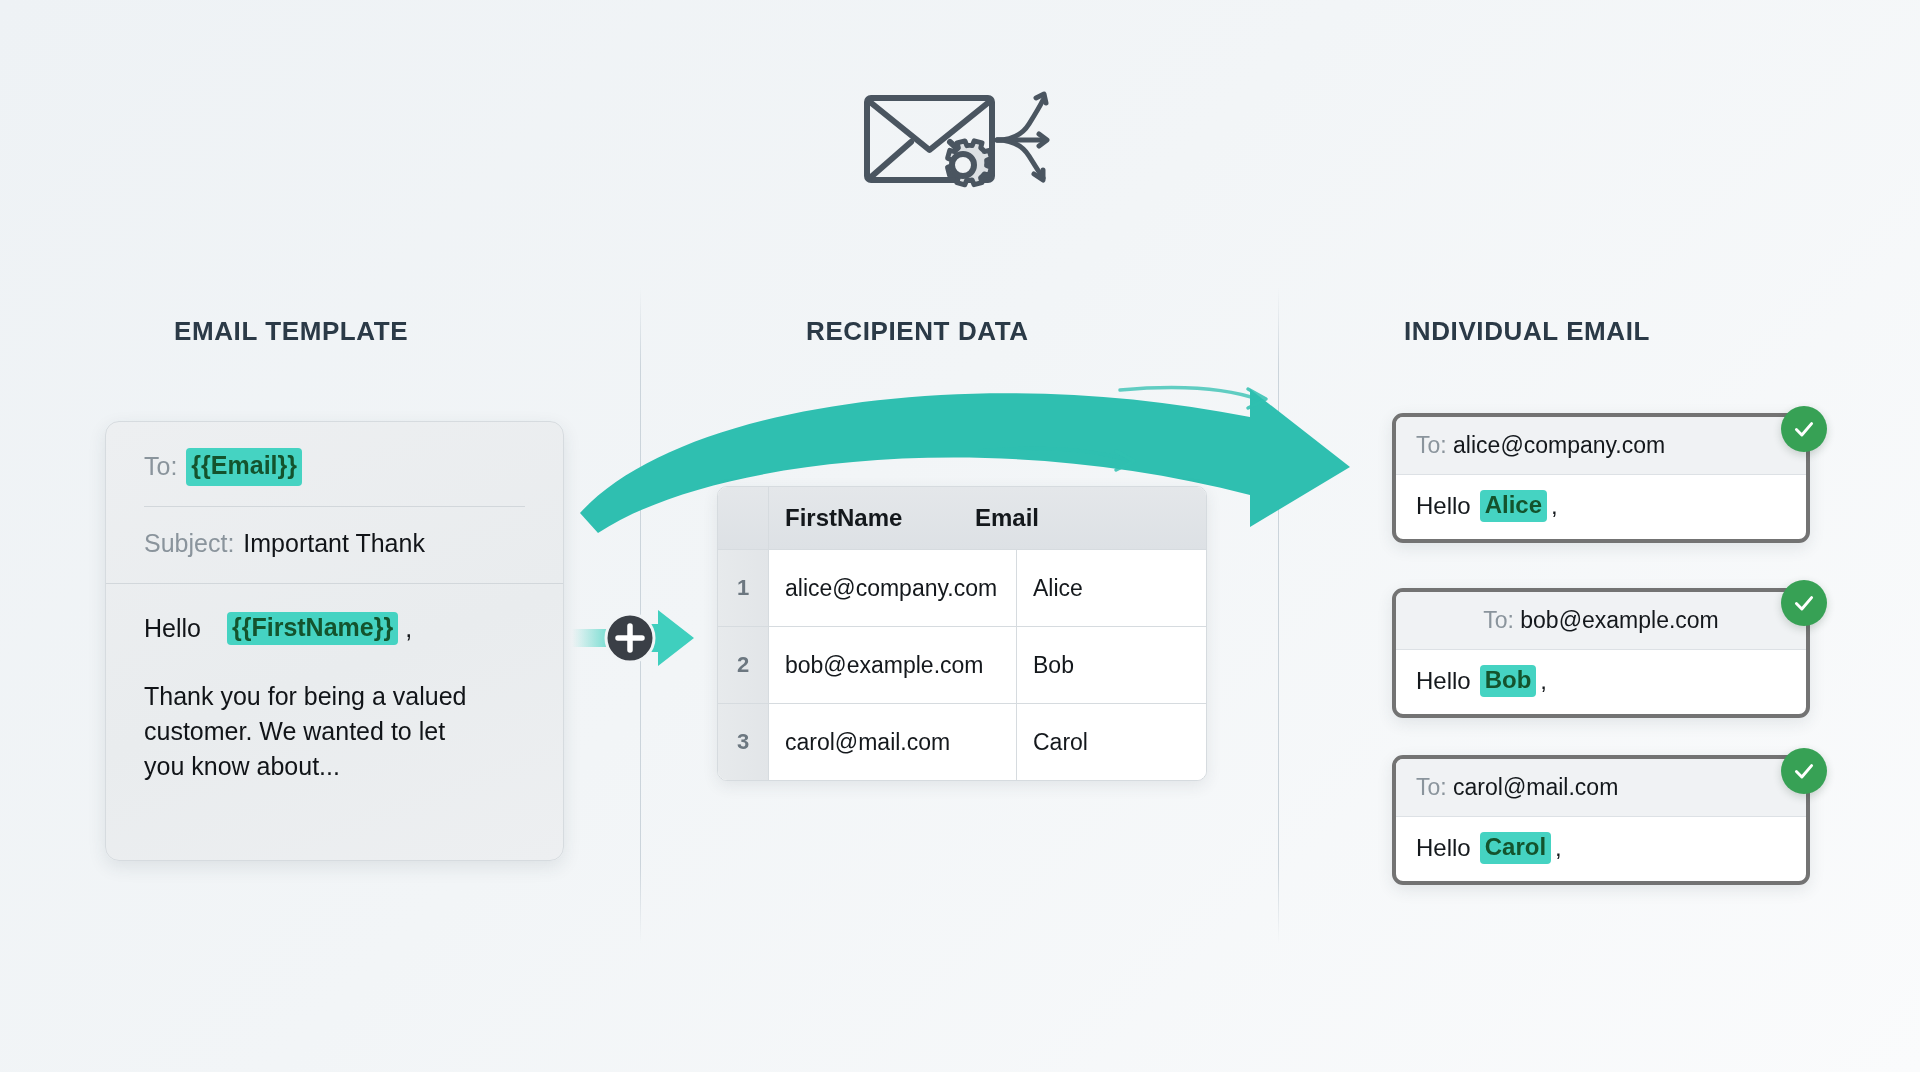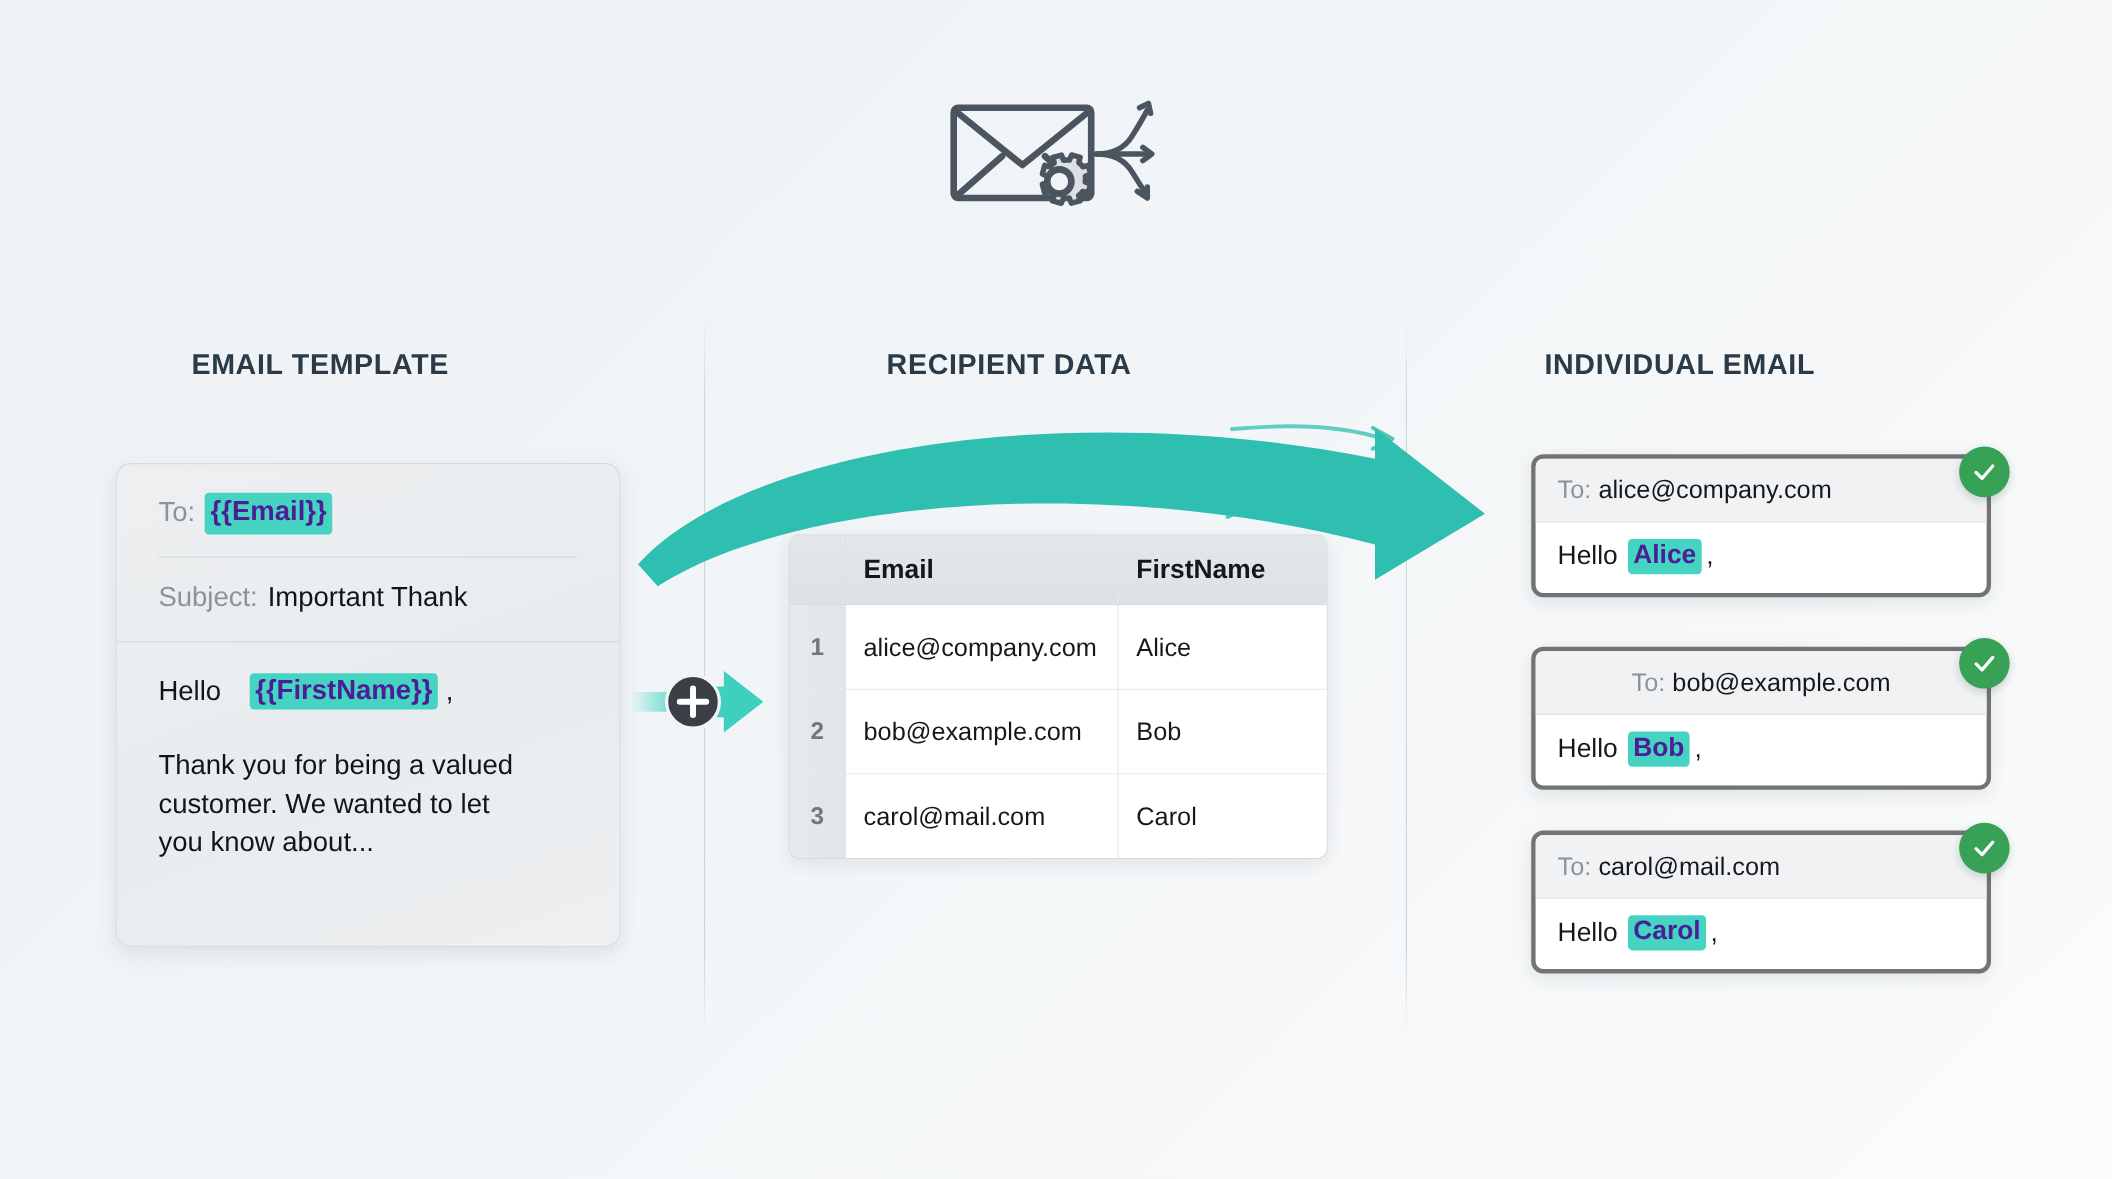--- a/index.html
+++ b/index.html
@@ -69,21 +69,21 @@
     font-size: 25px;
     color: #111418;
     line-height: 1.35;
     display: flex;
     align-items: center;
     white-space: nowrap;
   }
   .tpl-label { color: #8A949C; margin-right: 9px; }
   .hl {
     background: #45D3C2;
-    color: #4c1d95;
+    color: #14532d;
     font-weight: bold;
     border-radius: 4px;
     padding: 1px 5px 3px 5px;
     display: inline-block;
   }
   .tpl-sep {
     height: 1px;
     background: #D2D7DB;
     margin: 20px 0 20px 0;
   }
@@ -298,22 +298,22 @@
     <path d="M556 96 l18 10 -18 9" fill="none" stroke="#2FBFB0" stroke-width="3.5" stroke-linecap="round" stroke-linejoin="round" opacity="0.85"></path>
     <path d="M560 35 q90 -8 140 10" fill="none" stroke="#2FBFB0" stroke-width="3.5" stroke-linecap="round" opacity="0.75"></path>
     <path d="M688 34 l18 10 -18 9" fill="none" stroke="#2FBFB0" stroke-width="3.5" stroke-linecap="round" stroke-linejoin="round" opacity="0.85"></path>
   </svg>
 </div>
 
 <div class="recipient-table">
   <div class="rt-head">
     <div class="rt-row">
       <div class="rt-gutter"></div>
+      <div class="rt-cell rt-cell-name">FirstName</div>
       <div class="rt-cell rt-cell-email">Email</div>
-      <div class="rt-cell rt-cell-name">FirstName</div>
     </div>
   </div>
   <div class="rt-body">
     <div class="rt-row">
       <div class="rt-gutter">1</div>
       <div class="rt-cell rt-cell-email">alice@company.com</div>
       <div class="rt-cell rt-cell-name">Alice</div>
     </div>
     <div class="rt-row">
       <div class="rt-gutter">2</div>

